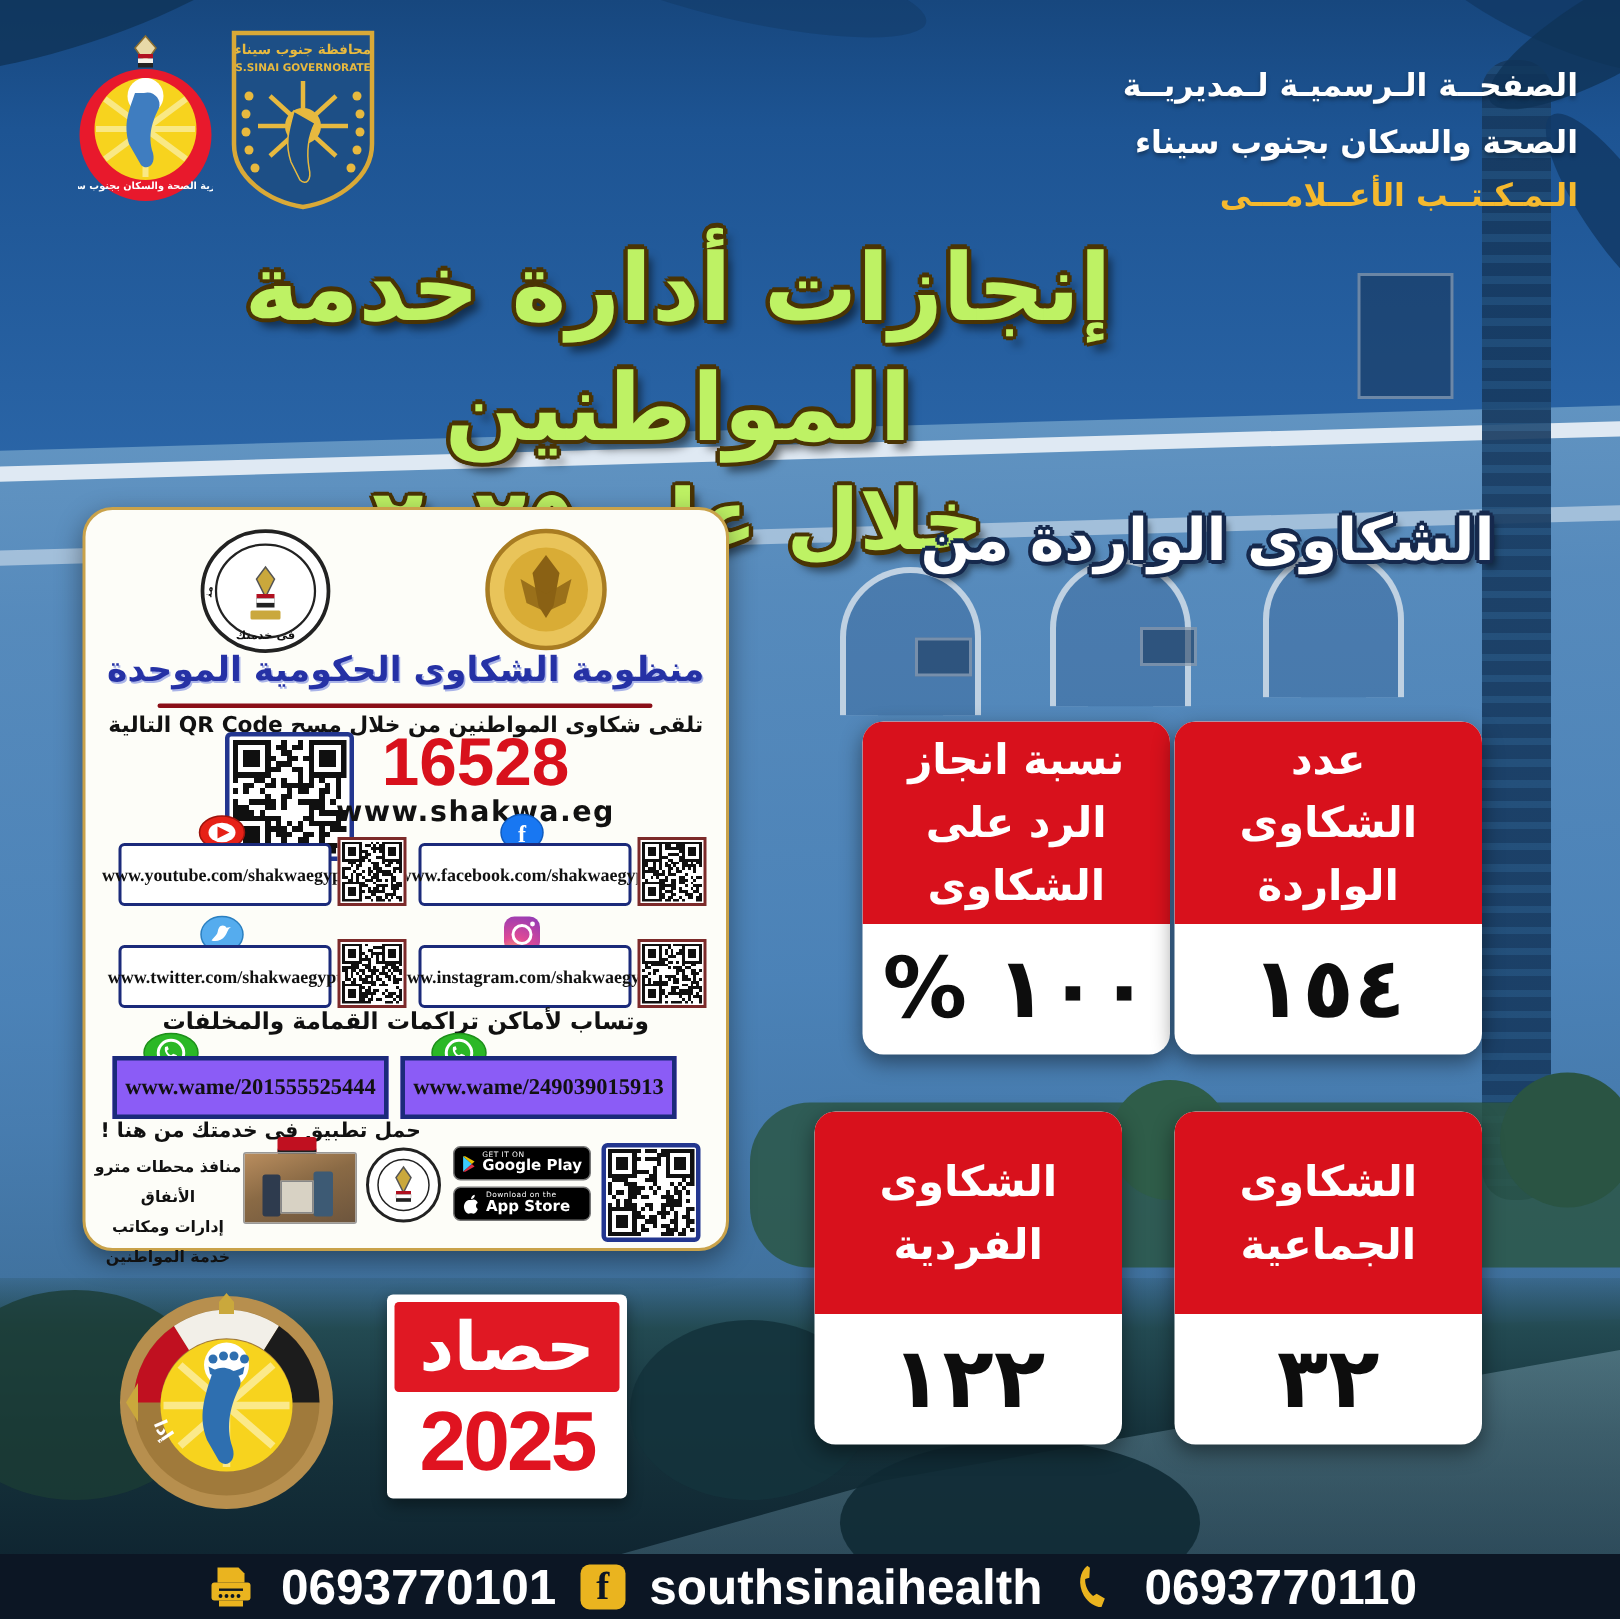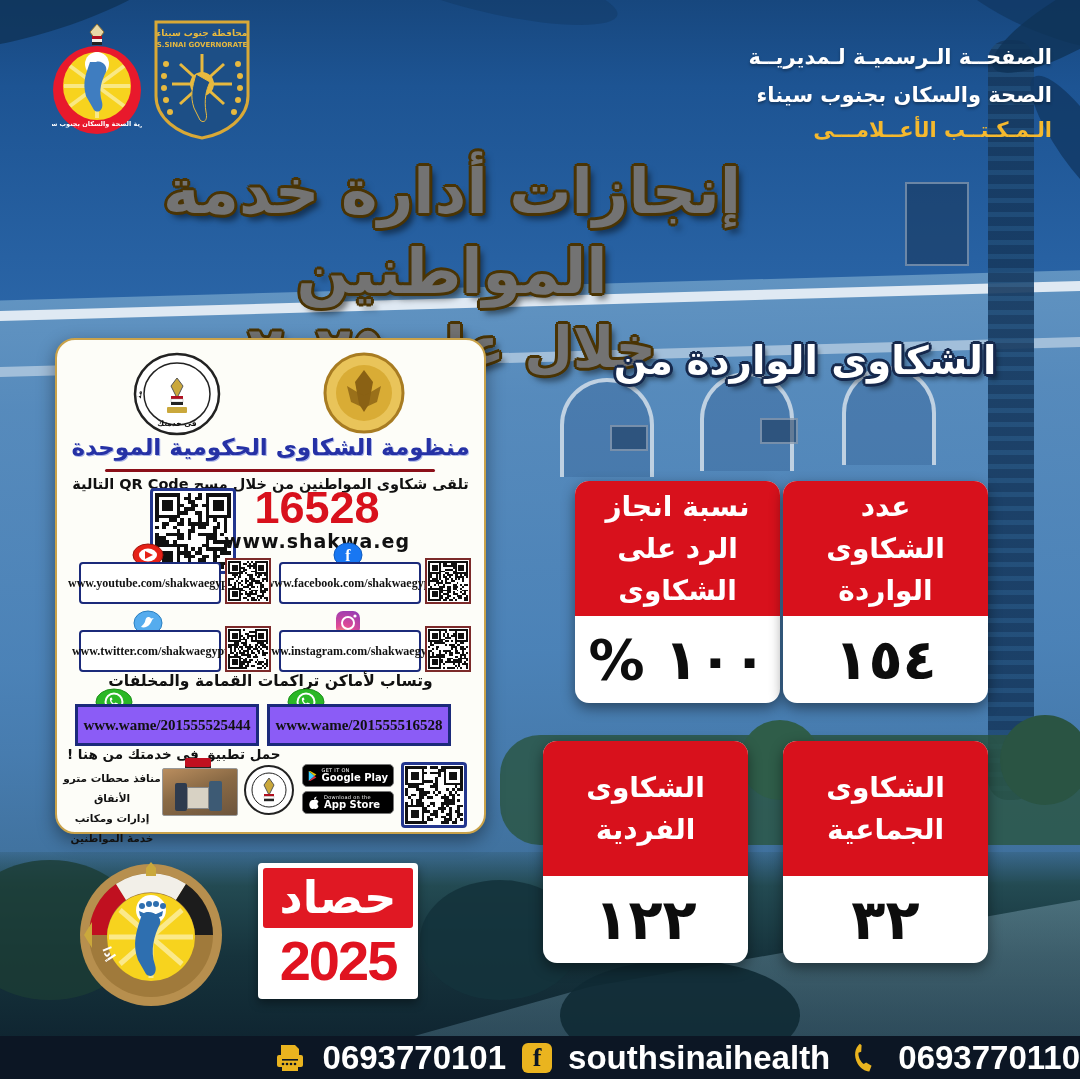--- a/index.html
+++ b/index.html
@@ -29,21 +29,21 @@
   .hedge{background:#2c5747;border-radius:40px;opacity:.85;}
   .footer-bar{left:0;top:1036px;width:1080px;height:43px;background:#0c1624;}
 
   
   .header-text{right:28px;top:38px;width:440px;text-align:right;direction:rtl;}
   .header-text .l{color:#fff;font-size:21px;font-weight:800;line-height:38px;
      text-shadow:0 2px 3px rgba(0,0,0,.35);}
   .header-text .y{color:#f5b92e;font-size:21px;font-weight:800;line-height:32px;letter-spacing:1px;}
 
   
-  .main-title{left:0;top:152px;width:904px;text-align:center;color:#737373;font-weight:900;}
+  .main-title{left:0;top:152px;width:904px;text-align:center;color:#bef264;font-weight:900;}
   .main-title .t1{font-size:62px;line-height:80px;}
   .main-title .t2{font-size:56px;line-height:72px;}
   .gold-outline{text-shadow:
     -2px -2px 0 #4a3404,2px -2px 0 #4a3404,-2px 2px 0 #4a3404,2px 2px 0 #4a3404,
     0 -3px 0 #4a3404,0 3px 0 #4a3404,-3px 0 0 #4a3404,3px 0 0 #4a3404,
     5px 6px 6px rgba(0,0,0,.5);}
   .section-title{left:545px;top:330px;width:520px;text-align:center;color:#fff;font-weight:900;}
   .section-title div{font-size:39px;line-height:62px;}
   .white-outline{text-shadow:
     -2px -2px 0 #16294d,2px -2px 0 #16294d,-2px 2px 0 #16294d,2px 2px 0 #16294d,
@@ -105,21 +105,21 @@
   
   .harvest{left:258px;top:863px;width:150px;background:#fff;padding:5px;border-radius:4px;
      box-shadow:0 4px 10px rgba(0,0,0,.4);}
   .harvest .top{background:#e01823;color:#fff;font-size:45px;font-weight:900;text-align:center;
      line-height:60px;border-radius:3px;}
   .harvest .year{color:#e01320;font-size:56px;font-weight:900;text-align:center;line-height:66px;
      font-family:"Liberation Sans","DejaVu Sans",sans-serif;letter-spacing:-2px;direction:ltr;}
 
   
   .footer-content{left:0;top:1036px;width:1080px;height:43px;display:flex;align-items:center;
-     justify-content:flex-end;gap:16px;direction:ltr;color:#fff;font-weight:800;font-size:33px;
+     justify-content:center;gap:16px;direction:ltr;color:#fff;font-weight:800;font-size:33px;
      font-family:"Liberation Sans","DejaVu Sans",sans-serif;}
   .f-ico{width:36px;height:30px;display:flex;align-items:center;justify-content:center;}
   .fb-sq{width:30px;height:30px;background:#eab41f;border-radius:6px;color:#0c1624;display:flex;
      align-items:center;justify-content:center;font-family:"Liberation Serif",serif;font-weight:900;font-size:26px;}
   svg{display:block;}
 </style>
 </head>
 <body>
 
 <div class="canvas">
@@ -1577,21 +1577,21 @@
     <div class="abs wa-note">وتساب لأماكن تراكمات القمامة والمخلفات</div>
 
     <div class="wa-cell" style="left:210px;width:200px;">
       <div class="wa-icon">
         <svg width="38" height="28" viewBox="0 0 38 28">
             <ellipse cx="19" cy="14" rx="18" ry="13" fill="#2bb826" stroke="#1d8f1a"></ellipse>
         <circle cx="19" cy="14" r="8.5" fill="none" stroke="#fff" stroke-width="2"></circle>
         <path d="M15 10 C14 14 18 18 22 18 L23 15.5 L20.5 14.5 L19 15.5 C17.5 14.8 16.8 14 16.3 12.5 L17.5 11.5 L16.8 9.5 Z" fill="#fff"></path>
           </svg>
       </div>
-      <div class="wa-box">www.wame/201555516528</div>
+      <div class="wa-box">www.wame/249039015913</div>
     </div>
     <div class="wa-cell" style="left:18px;width:200px;">
       <div class="wa-icon">
         <svg width="38" height="28" viewBox="0 0 38 28">
             <ellipse cx="19" cy="14" rx="18" ry="13" fill="#2bb826" stroke="#1d8f1a"></ellipse>
         <circle cx="19" cy="14" r="8.5" fill="none" stroke="#fff" stroke-width="2"></circle>
         <path d="M15 10 C14 14 18 18 22 18 L23 15.5 L20.5 14.5 L19 15.5 C17.5 14.8 16.8 14 16.3 12.5 L17.5 11.5 L16.8 9.5 Z" fill="#fff"></path>
           </svg>
       </div>
       <div class="wa-box">www.wame/201555525444</div>

